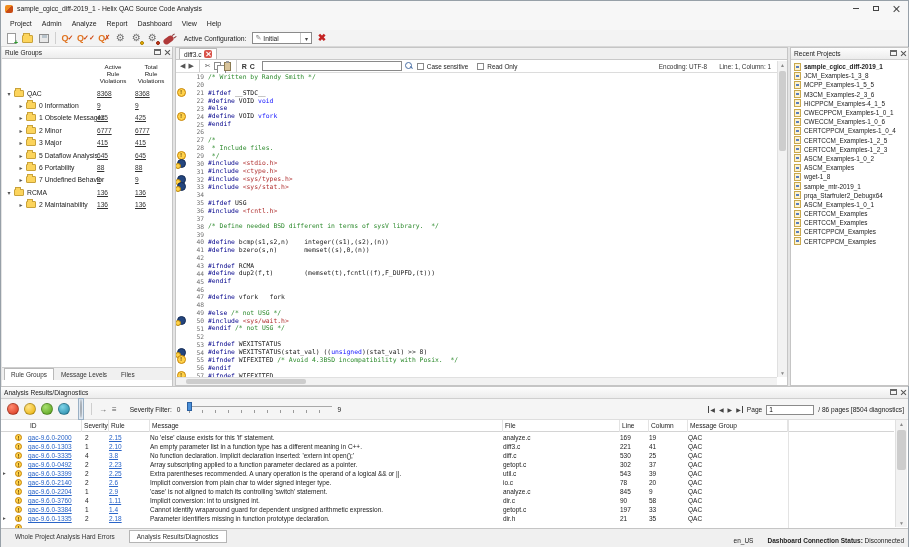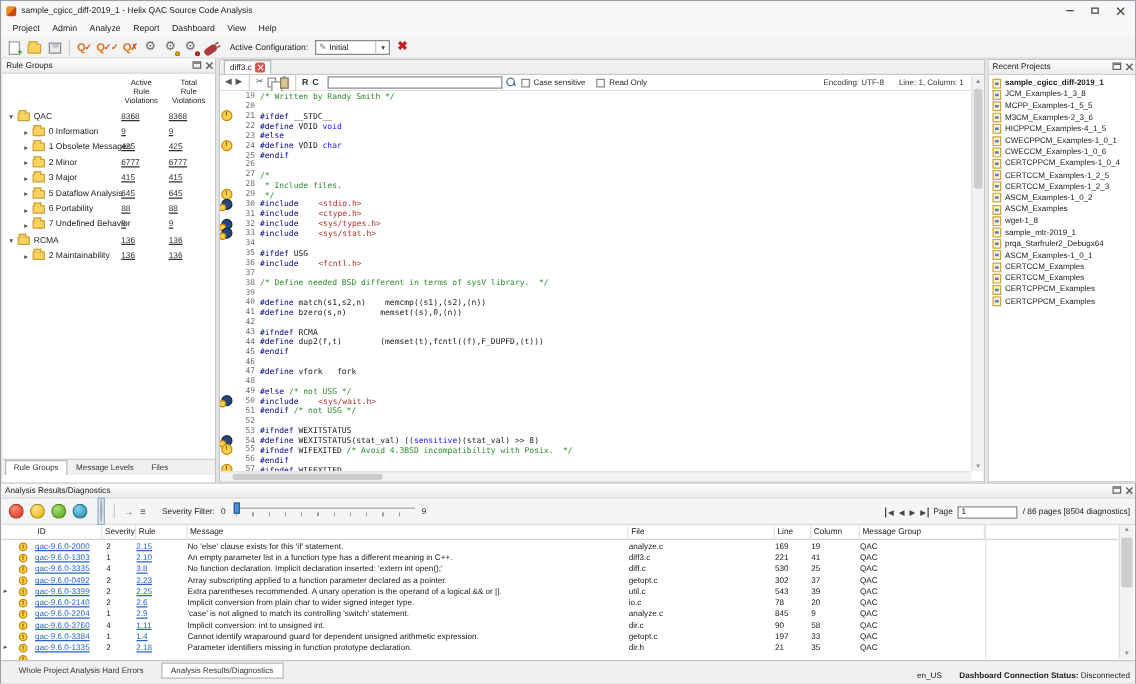--- a/index.html
+++ b/index.html
@@ -98,21 +98,21 @@
   .code-area{position:absolute;left:0;top:25px;right:10px;bottom:8px;overflow:hidden;background:#fff;}
   .code-line{height:7.87px;display:flex;align-items:center;white-space:pre;}
   .gutter-marker,.gutter-spacer{width:10px;flex:none;display:flex;align-items:center;justify-content:center;}
   .mk-warn{position:relative;}
   .mk-warn::before{content:"!";display:block;width:7px;height:7px;border-radius:50%;background:#ffd24a;border:1px solid #c8860a;font-size:5px;font-weight:bold;color:#4a3000;text-align:center;line-height:6px;}
   .mk-multi{position:relative;}
   .mk-multi::before{content:"";display:block;width:7px;height:7px;border-radius:50%;background:#23457e;border:1px solid #152c55;}
   .mk-multi::after{content:"";position:absolute;left:-1px;bottom:-1px;width:4px;height:4px;border-radius:50%;background:#ffd24a;border:1px solid #b8860b;}
   .line-num{width:22px;flex:none;text-align:right;font-family:"DejaVu Sans Mono",monospace;font-size:6.3px;color:#6e6e6e;padding-right:4px;}
   .code-text{font-family:"DejaVu Sans Mono",monospace;font-size:6.4px;}
-  .sy-c{color:#2e8b2e;} .sy-p{color:#00008b;} .sy-t{color:#202020;} .sy-i{color:#b03030;margin-left:12px;} .sy-k{color:#1414ff;}
+  .sy-c{color:#2e8b2e;} .sy-p{color:#00008b;} .sy-t{color:#202020;} .sy-i{color:#b03030;} .sy-k{color:#1414ff;}
   .vscroll{position:absolute;right:0;top:13px;bottom:8px;width:10px;background:#f2f2f2;border-left:1px solid #e0e0e0;}
   .vs-up,.vs-dn{position:absolute;left:0;right:0;height:8px;font-size:5px;color:#8a8a8a;text-align:center;line-height:8px;}
   .vs-up{top:0;} .vs-dn{bottom:0;}
   .vs-thumb{position:absolute;left:1px;right:1px;top:10px;height:80px;background:#cdcdcd;border-radius:2px;}
   .hscroll{position:absolute;left:0;right:10px;bottom:0;height:8px;background:#f2f2f2;border-top:1px solid #e0e0e0;}
   .hs-thumb{position:absolute;left:10px;top:1px;width:120px;height:5px;background:#cdcdcd;border-radius:2px;}
 
   
   .right-panel{position:absolute;left:789px;top:0;width:119px;height:339px;background:#fff;border:1px solid #c5c5c5;}
   .rp-list{position:absolute;left:0;top:14px;right:0;bottom:0;overflow:hidden;}
@@ -366,51 +366,51 @@
           <span>Encoding: UTF-8</span>
           <span>Line: 1, Column: 1</span>
         </span>
       </div>
       <div class="code-area">
           <div class="code-line"><span class="gutter-spacer"></span><span class="line-num">19</span><span class="code-text"><span class="sy-c">/* Written by Randy Smith */</span></span></div>
           <div class="code-line"><span class="gutter-spacer"></span><span class="line-num">20</span><span class="code-text"></span></div>
           <div class="code-line"><span class="gutter-marker mk-warn"></span><span class="line-num">21</span><span class="code-text"><span class="sy-p">#ifdef</span><span class="sy-t"> __STDC__</span></span></div>
           <div class="code-line"><span class="gutter-spacer"></span><span class="line-num">22</span><span class="code-text"><span class="sy-p">#define</span><span class="sy-t"> VOID </span><span class="sy-k">void</span></span></div>
           <div class="code-line"><span class="gutter-spacer"></span><span class="line-num">23</span><span class="code-text"><span class="sy-p">#else</span></span></div>
-          <div class="code-line"><span class="gutter-marker mk-warn"></span><span class="line-num">24</span><span class="code-text"><span class="sy-p">#define</span><span class="sy-t"> VOID </span><span class="sy-k">char</span></span></div>
+          <div class="code-line"><span class="gutter-marker mk-warn"></span><span class="line-num">24</span><span class="code-text"><span class="sy-p">#define</span><span class="sy-t"> VOID </span><span class="sy-k">vfork</span></span></div>
           <div class="code-line"><span class="gutter-spacer"></span><span class="line-num">25</span><span class="code-text"><span class="sy-p">#endif</span></span></div>
           <div class="code-line"><span class="gutter-spacer"></span><span class="line-num">26</span><span class="code-text"></span></div>
           <div class="code-line"><span class="gutter-spacer"></span><span class="line-num">27</span><span class="code-text"><span class="sy-c">/*</span></span></div>
           <div class="code-line"><span class="gutter-spacer"></span><span class="line-num">28</span><span class="code-text"><span class="sy-c"> * Include files.</span></span></div>
           <div class="code-line"><span class="gutter-marker mk-warn"></span><span class="line-num">29</span><span class="code-text"><span class="sy-c"> */</span></span></div>
           <div class="code-line"><span class="gutter-marker mk-multi"></span><span class="line-num">30</span><span class="code-text"><span class="sy-p">#include</span><span class="sy-t"> </span><span class="sy-i">&lt;stdio.h&gt;</span></span></div>
           <div class="code-line"><span class="gutter-spacer"></span><span class="line-num">31</span><span class="code-text"><span class="sy-p">#include</span><span class="sy-t"> </span><span class="sy-i">&lt;ctype.h&gt;</span></span></div>
           <div class="code-line"><span class="gutter-marker mk-multi"></span><span class="line-num">32</span><span class="code-text"><span class="sy-p">#include</span><span class="sy-t"> </span><span class="sy-i">&lt;sys/types.h&gt;</span></span></div>
           <div class="code-line"><span class="gutter-marker mk-multi"></span><span class="line-num">33</span><span class="code-text"><span class="sy-p">#include</span><span class="sy-t"> </span><span class="sy-i">&lt;sys/stat.h&gt;</span></span></div>
           <div class="code-line"><span class="gutter-spacer"></span><span class="line-num">34</span><span class="code-text"></span></div>
           <div class="code-line"><span class="gutter-spacer"></span><span class="line-num">35</span><span class="code-text"><span class="sy-p">#ifdef</span><span class="sy-t"> USG</span></span></div>
           <div class="code-line"><span class="gutter-spacer"></span><span class="line-num">36</span><span class="code-text"><span class="sy-p">#include</span><span class="sy-t"> </span><span class="sy-i">&lt;fcntl.h&gt;</span></span></div>
           <div class="code-line"><span class="gutter-spacer"></span><span class="line-num">37</span><span class="code-text"></span></div>
           <div class="code-line"><span class="gutter-spacer"></span><span class="line-num">38</span><span class="code-text"><span class="sy-c">/* Define needed BSD different in terms of sysV library.  */</span></span></div>
           <div class="code-line"><span class="gutter-spacer"></span><span class="line-num">39</span><span class="code-text"></span></div>
-          <div class="code-line"><span class="gutter-spacer"></span><span class="line-num">40</span><span class="code-text"><span class="sy-p">#define</span><span class="sy-t"> match(s1,s2,n)    memcmp((s1),(s2),(n))</span></span></div>
+          <div class="code-line"><span class="gutter-spacer"></span><span class="line-num">40</span><span class="code-text"><span class="sy-p">#define</span><span class="sy-t"> bcmp(s1,s2,n)    integer((s1),(s2),(n))</span></span></div>
           <div class="code-line"><span class="gutter-spacer"></span><span class="line-num">41</span><span class="code-text"><span class="sy-p">#define</span><span class="sy-t"> bzero(s,n)       memset((s),0,(n))</span></span></div>
           <div class="code-line"><span class="gutter-spacer"></span><span class="line-num">42</span><span class="code-text"></span></div>
           <div class="code-line"><span class="gutter-spacer"></span><span class="line-num">43</span><span class="code-text"><span class="sy-p">#ifndef</span><span class="sy-t"> RCMA</span></span></div>
           <div class="code-line"><span class="gutter-spacer"></span><span class="line-num">44</span><span class="code-text"><span class="sy-p">#define</span><span class="sy-t"> dup2(f,t)        (memset(t),fcntl((f),F_DUPFD,(t)))</span></span></div>
           <div class="code-line"><span class="gutter-spacer"></span><span class="line-num">45</span><span class="code-text"><span class="sy-p">#endif</span></span></div>
           <div class="code-line"><span class="gutter-spacer"></span><span class="line-num">46</span><span class="code-text"></span></div>
           <div class="code-line"><span class="gutter-spacer"></span><span class="line-num">47</span><span class="code-text"><span class="sy-p">#define</span><span class="sy-t"> vfork   fork</span></span></div>
           <div class="code-line"><span class="gutter-spacer"></span><span class="line-num">48</span><span class="code-text"></span></div>
           <div class="code-line"><span class="gutter-spacer"></span><span class="line-num">49</span><span class="code-text"><span class="sy-p">#else</span><span class="sy-t"> </span><span class="sy-c">/* not USG */</span></span></div>
           <div class="code-line"><span class="gutter-marker mk-multi"></span><span class="line-num">50</span><span class="code-text"><span class="sy-p">#include</span><span class="sy-t"> </span><span class="sy-i">&lt;sys/wait.h&gt;</span></span></div>
           <div class="code-line"><span class="gutter-spacer"></span><span class="line-num">51</span><span class="code-text"><span class="sy-p">#endif</span><span class="sy-t"> </span><span class="sy-c">/* not USG */</span></span></div>
           <div class="code-line"><span class="gutter-spacer"></span><span class="line-num">52</span><span class="code-text"></span></div>
           <div class="code-line"><span class="gutter-spacer"></span><span class="line-num">53</span><span class="code-text"><span class="sy-p">#ifndef</span><span class="sy-t"> WEXITSTATUS</span></span></div>
-          <div class="code-line"><span class="gutter-marker mk-multi"></span><span class="line-num">54</span><span class="code-text"><span class="sy-p">#define</span><span class="sy-t"> WEXITSTATUS(stat_val) ((</span><span class="sy-k">sensitive</span><span class="sy-t">)(stat_val) &gt;&gt; 8)</span></span></div>
+          <div class="code-line"><span class="gutter-marker mk-multi"></span><span class="line-num">54</span><span class="code-text"><span class="sy-p">#define</span><span class="sy-t"> WEXITSTATUS(stat_val) ((</span><span class="sy-k">unsigned</span><span class="sy-t">)(stat_val) &gt;&gt; 8)</span></span></div>
           <div class="code-line"><span class="gutter-marker mk-warn"></span><span class="line-num">55</span><span class="code-text"><span class="sy-p">#ifndef</span><span class="sy-t"> WIFEXITED </span><span class="sy-c">/* Avoid 4.3BSD incompatibility with Posix.  */</span></span></div>
           <div class="code-line"><span class="gutter-spacer"></span><span class="line-num">56</span><span class="code-text"><span class="sy-p">#endif</span></span></div>
           <div class="code-line"><span class="gutter-marker mk-warn"></span><span class="line-num">57</span><span class="code-text"><span class="sy-p">#ifndef</span><span class="sy-t"> WIFEXITED</span></span></div>
         </div>
       <div class="vscroll">
         <span class="vs-up">▲</span>
         <span class="vs-thumb"></span>
         <span class="vs-dn">▼</span>
       </div>
       <div class="hscroll">

